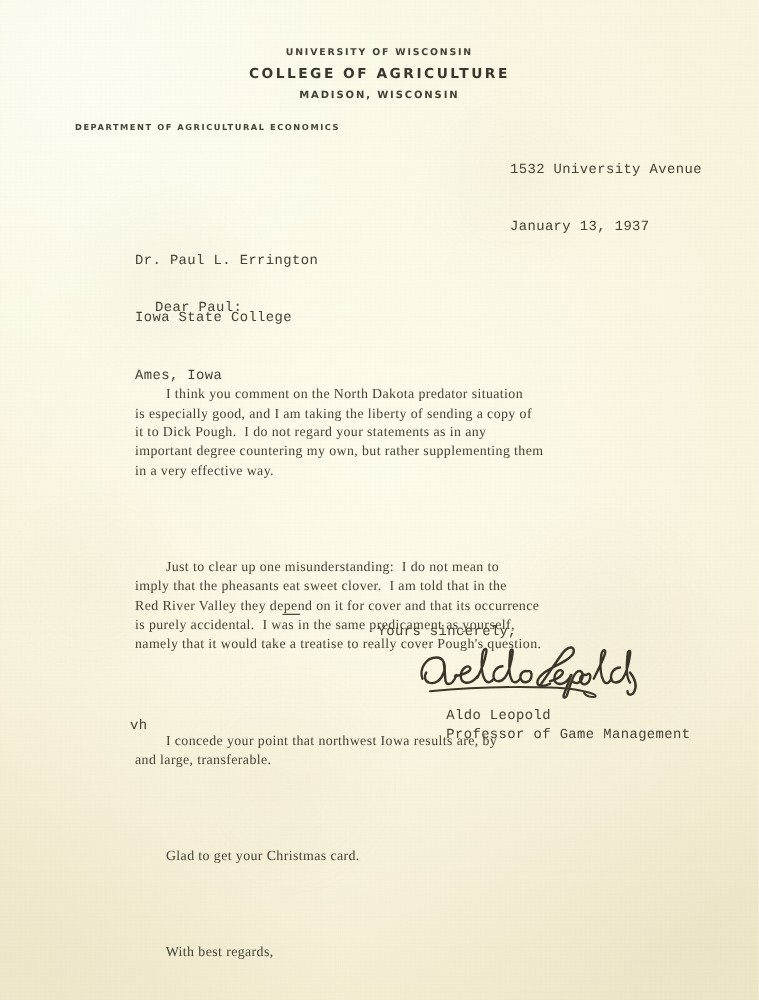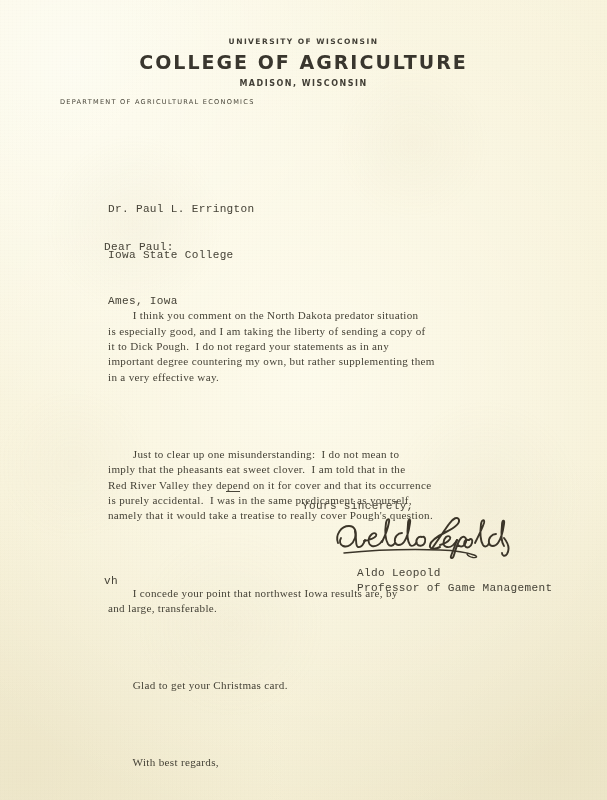--- a/index.html
+++ b/index.html
@@ -62,42 +62,42 @@
 
   .lh-university {
     font-size: 7.5px;
     letter-spacing: 1.45px;
     font-weight: 700;
     line-height: 1;
     margin-bottom: 7px;
   }
 
   .lh-college {
-    font-size: 19px;
+    font-size: 11px;
     letter-spacing: 2.0px;
     font-weight: 700;
     line-height: 1;
     margin-bottom: 8px;
     color: #39362e;
   }
 
   .lh-city {
     font-size: 8px;
     letter-spacing: 1.5px;
     font-weight: 700;
     line-height: 1;
   }
 
   .dept-line {
     position: absolute;
     top: 98px;
     left: 40px;
     font-family: "DejaVu Sans", "Liberation Sans", sans-serif;
     font-size: 6.6px;
-    font-weight: 400;
+    font-weight: 700;
     letter-spacing: 1.25px;
     color: #474438;
     white-space: nowrap;
     padding-left: 20px;
   }
 
   
   .tw {
     font-family: "Liberation Mono", "DejaVu Sans Mono", monospace;
     font-size: 11.1px;
@@ -115,21 +115,21 @@
 
   .recipient-block {
     position: absolute;
     top: 171px;
     left: 108px;
   }
 
   .salutation {
     position: absolute;
     top: 240px;
-    left: 104px;
+    left: 124px;
     text-align: right;
   }
 
   .body-block {
     position: absolute;
     top: 262px;
     left: 108px;
   }
 
   .para {
@@ -186,20 +186,24 @@
   <div class="mottle"></div>
 
   <div class="letterhead">
     <div class="lh-university">UNIVERSITY OF WISCONSIN</div>
     <div class="lh-college">COLLEGE OF AGRICULTURE</div>
     <div class="lh-city">MADISON, WISCONSIN</div>
   </div>
 
   <div class="dept-line">DEPARTMENT OF AGRICULTURAL ECONOMICS</div>
 
+  <div class="sender-block tw">
+    <div>1532 University Avenue</div>
+    <div>January 13, 1937</div>
+  </div>
 
   <div class="recipient-block tw">
     <div>Dr. Paul L. Errington</div>
     <div>Iowa State College</div>
     <div>Ames, Iowa</div>
   </div>
 
   <div class="salutation tw">Dear Paul:</div>
 
   <div class="body-block tw">

